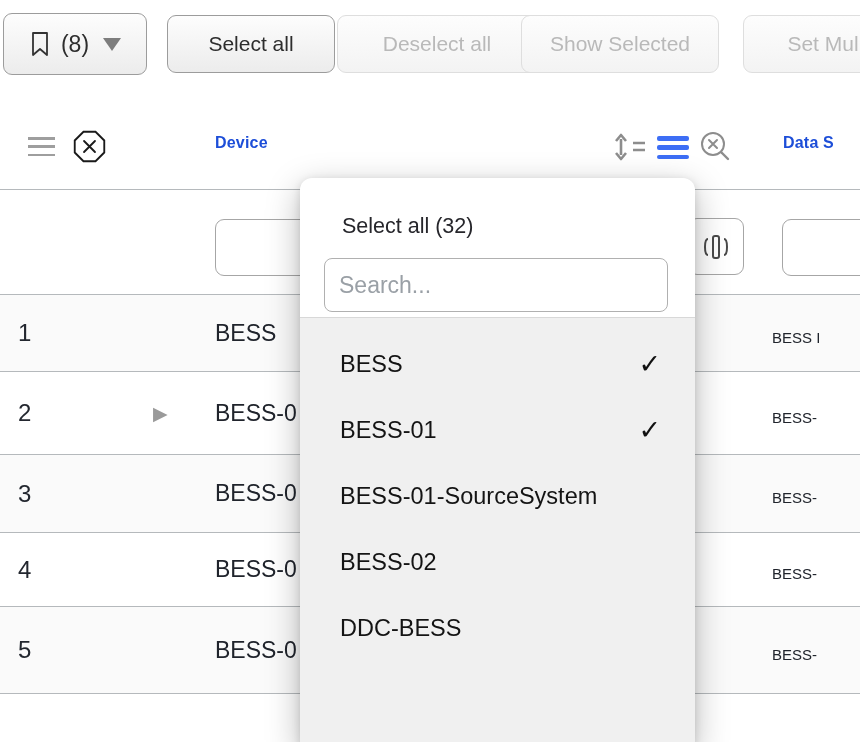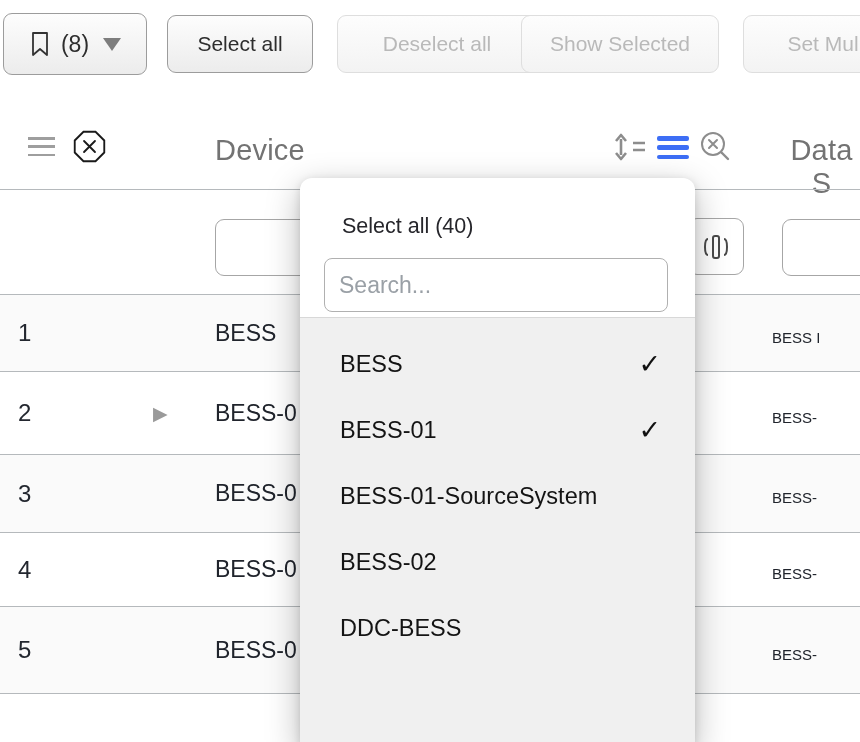--- a/index.html
+++ b/index.html
@@ -13,30 +13,30 @@
     display:flex; align-items:center; justify-content:center; gap:10px;
     background:linear-gradient(180deg,#fdfdfd 0%,#ececec 100%);
     border:1.5px solid #9c9c9c; border-radius:9px;
     font-size:21px; color:#2d2d2d; cursor:pointer; padding:0 18px; white-space:nowrap;
   }
   .btn.disabled {
     border-color:#dedede; color:#b9b9b9;
     background:linear-gradient(180deg,#fdfdfd 0%,#f3f3f3 100%);
   }
   #bookmark-btn { left:3px; top:13px; height:62px; width:144px; }
-  #select-all-btn { left:167px; width:146px; }
+  #select-all-btn { left:167px; width:168px; }
   #deselect-all-btn { left:337px; width:200px; }
   #show-selected-btn { left:521px; width:198px; }
   #set-multiple-btn { left:743px; width:160px; }
   .tri-down { width:0; height:0; border-left:9px solid transparent; border-right:9px solid transparent; border-top:13px solid #7d7d7d; margin-left:4px; }
 
   
   .hline { position:absolute; left:0; width:860px; height:0; border-top:1px solid #b5b9bc; }
   .hdr-ic { position:absolute; cursor:pointer; }
-  .col-title { position:absolute; font-weight:normal; font-size:29px; color:#737373; letter-spacing:.2px; }
+  .col-title { position:absolute; font-weight:bold; font-size:16px; color:#1d4ed8; letter-spacing:.2px; }
   #device-title { left:215px; top:134px; }
   #datasource-title { left:783px; top:134px;text-align:center; }
   .bars3 { display:flex; flex-direction:column; justify-content:space-between; }
 
   
   .filter-input {
     position:absolute; top:219px; height:57px;
     border:1.5px solid #a6a6a6; border-radius:9px; background:#fff;
     font-size:22px; color:#333; padding:0 12px; outline:none;
   }
@@ -183,21 +183,21 @@
     <span class="row-ds">BESS-</span>
   </div>
   <div class="trow" style="top:694px; height:48px; border-bottom:none;">
     
     
     
     
   </div>
 
   <div id="filter-dropdown"></div>
-  <span class="dd-link" id="dd-select-all">Select all (40)</span>
+  <span class="dd-link" id="dd-select-all">Select all (32)</span>
   <input id="dd-search" placeholder="Search..." style="">
   <div id="dd-list">
     <div class="dd-item">
       <span>BESS</span>
       <span class="dd-check">✓</span>
     </div>
     <div class="dd-item">
       <span>BESS-01</span>
       <span class="dd-check">✓</span>
     </div>

